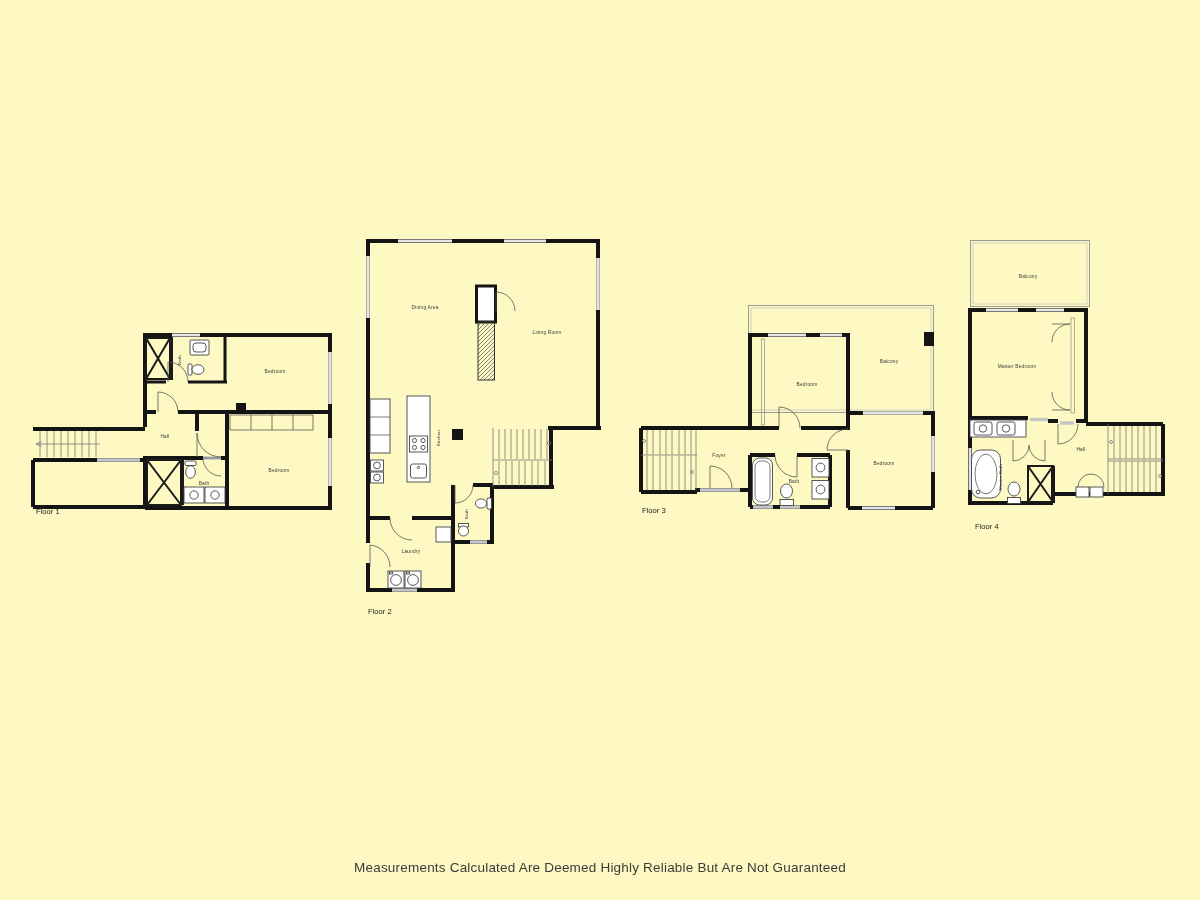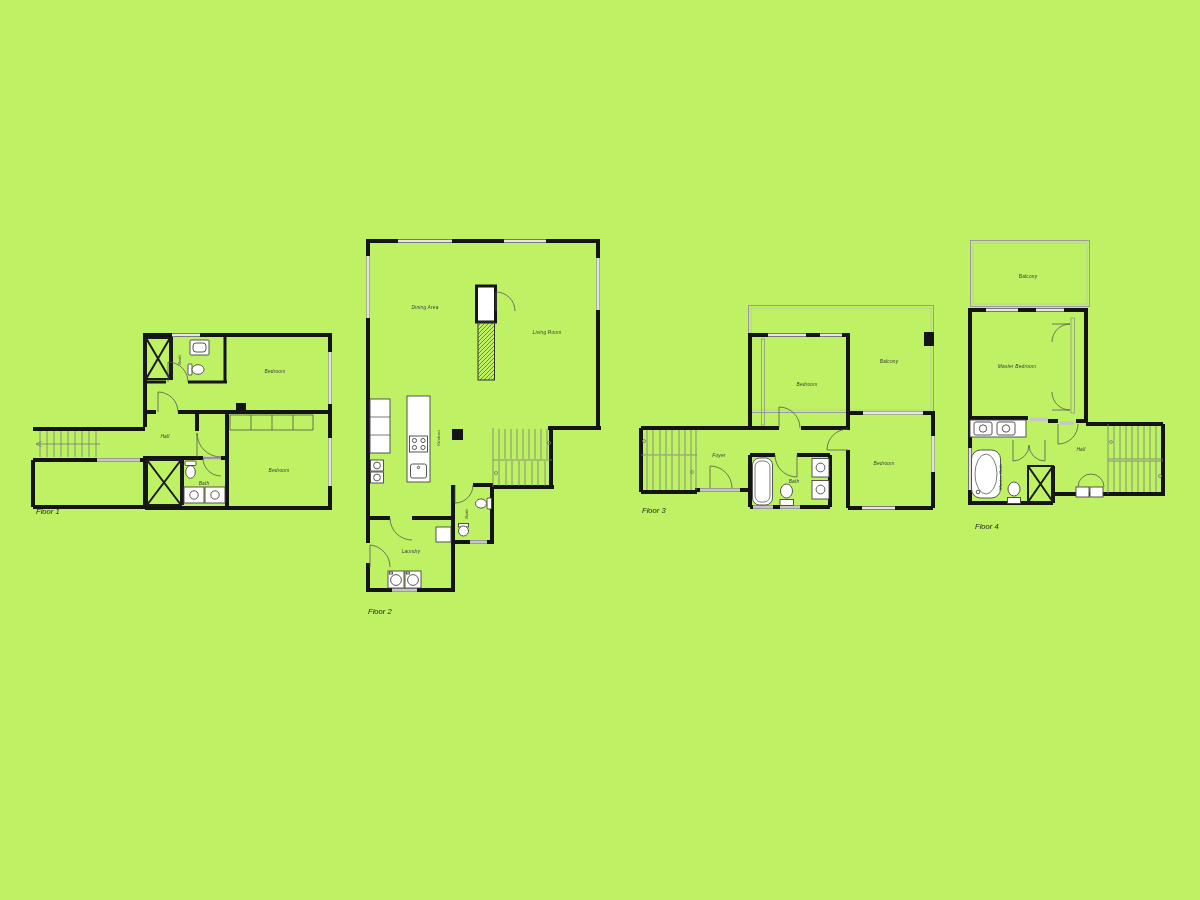--- a/index.html
+++ b/index.html
@@ -1,17 +1,17 @@
 <!DOCTYPE html>
 <html><head>
 <meta charset="utf-8">
 <style>
   html,body{margin:0;padding:0;background:#ffffff;}
-  #canvas{position:relative;width:1200px;height:900px;background:#bef264;overflow:hidden;
-          font-family:"Liberation Sans",sans-serif;font-style:italic;}
+  #canvas{position:relative;width:1200px;height:900px;background:#fef9c3;overflow:hidden;
+          font-family:"Liberation Sans",sans-serif;}
   .plan{position:absolute;}
   svg text{font-family:"Liberation Sans",sans-serif;fill:#3a3a3a;}
   .rl{font-size:4.8px;text-anchor:middle;letter-spacing:.2px;}
   .rlv{font-size:4.4px;text-anchor:middle;letter-spacing:.2px;}
   .fl{font-size:7.6px;fill:#1c1c1c;text-anchor:start;}
   .wall{stroke:#141414;stroke-width:4;fill:none;}
   .wall3{stroke:#141414;stroke-width:3;fill:none;}
   .wall2{stroke:#1a1a1a;stroke-width:2;fill:none;}
   .winA{stroke:#9a9a9a;stroke-width:3.4;fill:none;}
   .winB{stroke:#ffffff;stroke-width:1.4;fill:none;}
@@ -261,13 +261,14 @@
       <ellipse cx="1014" cy="489" rx="6" ry="7"></ellipse>
       <rect x="1007.5" y="497.5" width="13" height="6"></rect>
     </g>
     <text class="rl" x="1028" y="278">Balcony</text>
     <text class="rl" x="1017" y="368">Master Bedroom</text>
     <text class="rlv" x="1002" y="477" transform="rotate(-90 1002 477)">Master Bath</text>
     <text class="rl" x="1081" y="451">Hall</text>
     <text class="fl" x="975" y="529">Floor 4</text>
   </svg>
 
+  <div id="disclaimer">Measurements Calculated Are Deemed Highly Reliable But Are Not Guaranteed</div>
 </div>
 
 </body></html>

